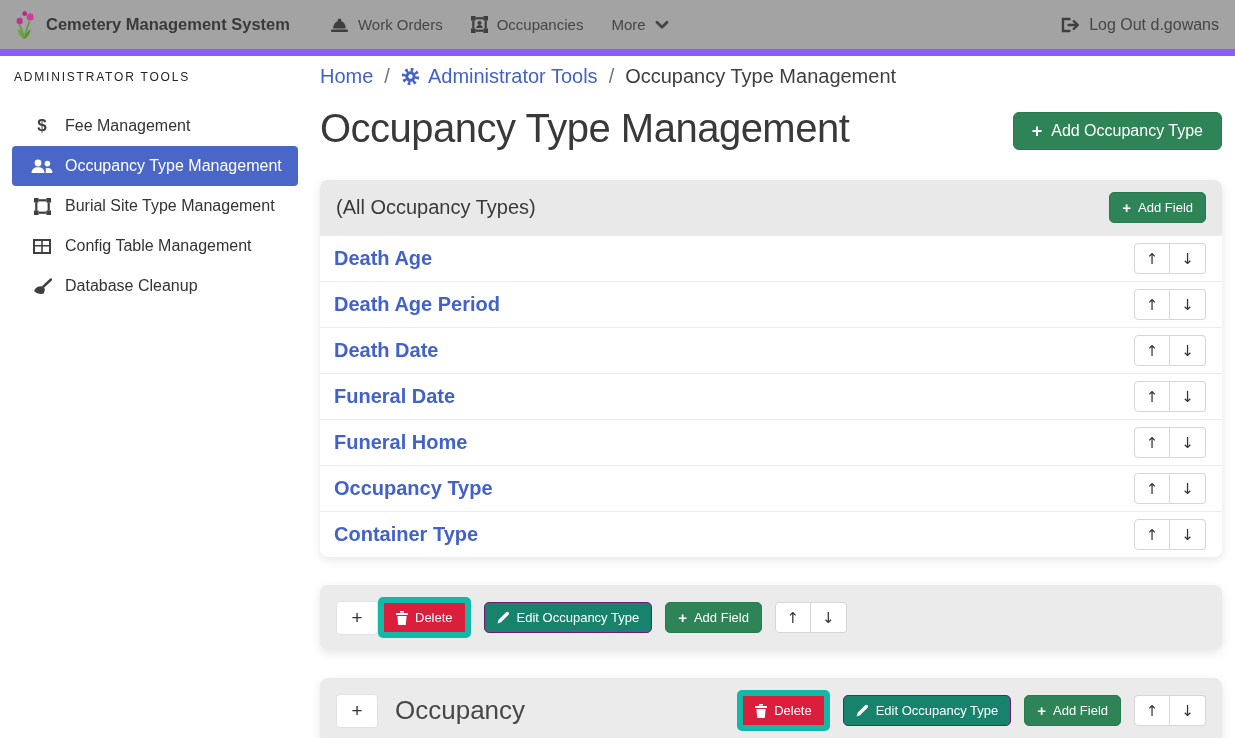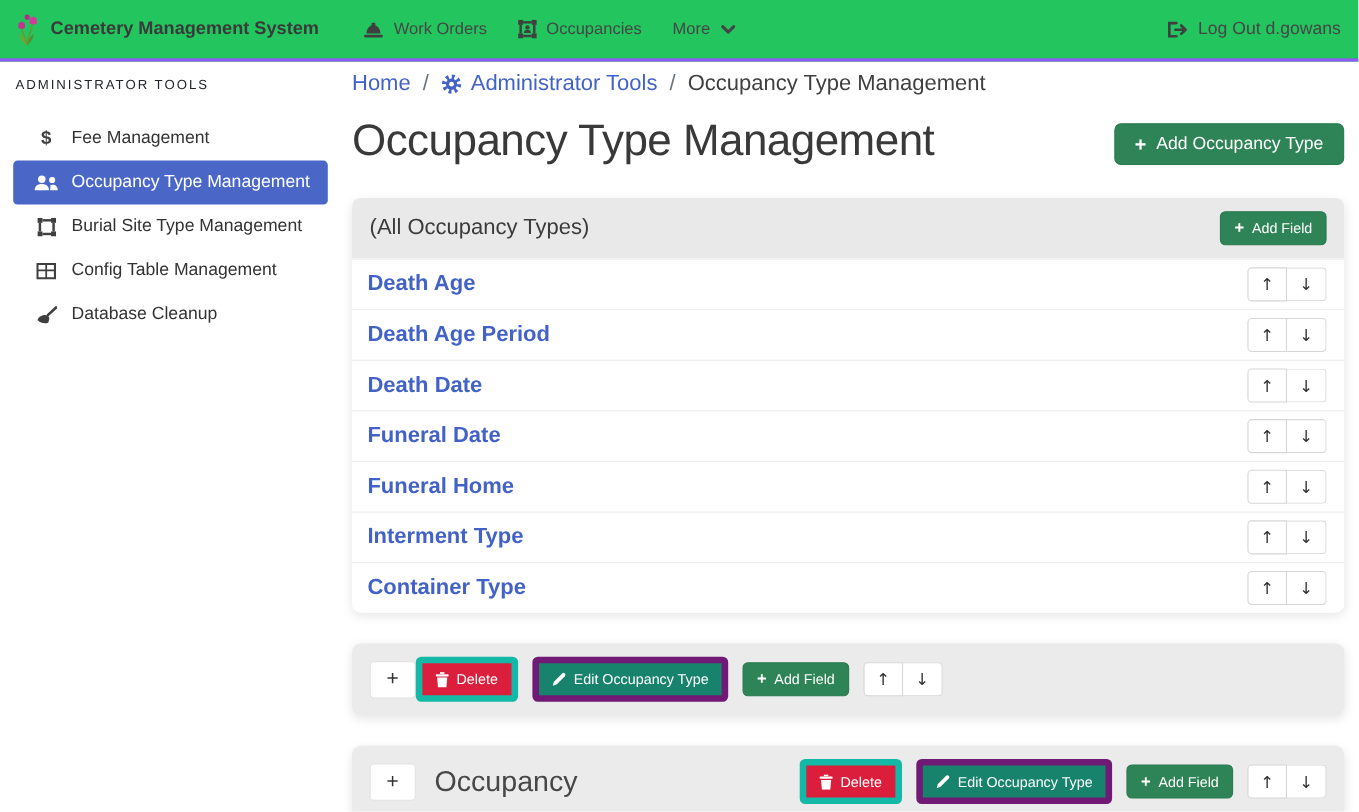--- a/index.html
+++ b/index.html
@@ -5,21 +5,21 @@
   * { box-sizing: border-box; }
   html,body { margin:0; padding:0; }
   body {
     width:1235px; height:738px; overflow:hidden;
     font-family:"Liberation Sans", sans-serif;
     background:#ffffff; color:#3f3f3f;
   }
   
   .navbar {
     height:56px; display:flex; align-items:center;
-    background:#22c55e; border-bottom:3px solid #8b5cf6;
+    background:#a3a3a3; border-bottom:7px solid #8b5cf6;
     padding:0 14px;
   }
   .brand { display:flex; align-items:center; gap:10px; margin-right:26px; cursor:pointer; }
   .brand-text { font-size:16.5px; font-weight:bold; color:#3a3a3a; }
   .nav-item { display:flex; align-items:center; gap:9px; font-size:15px; color:#464646; padding:0 14px; cursor:pointer; }
   .nav-spacer { flex:1; }
   .nav-logout { display:flex; align-items:center; gap:9px; font-size:16px; color:#464646; cursor:pointer; padding-right:2px;padding-left:17px; }
   .nav-ic { display:flex; align-items:center; }
   
   .layout { display:flex; height:682px; overflow:hidden; }
@@ -40,21 +40,21 @@
   .crumb-link { color:#4262c8; cursor:pointer; display:flex; align-items:center; gap:8px; }
   .crumb-sep { color:#6c757d; }
   .crumb-current { color:#3f3f3f; }
   .title-row { display:flex; justify-content:space-between; align-items:flex-start; margin-top:16px; }
   h1.page-title { margin:0; font-size:40px; font-weight:400; color:#393939; letter-spacing:-0.5px; line-height:1.2; }
   
   .btn { display:inline-flex; align-items:center; justify-content:center; gap:9px; color:#fff; cursor:pointer; border:none; }
   .btn-lg-green { background:#2e8456; border:1px solid #297a4f; font-size:16px; padding:9px 18px; border-radius:6px; margin-top:8px; }
   .btn-sm { font-size:13px; padding:7px 12px; border-radius:5px; gap:7px; }
   .btn-green { background:#2e8456; border:1px solid #297a4f; }
-  .btn-teal { background:#17836d; border:6px solid #701a75;justify-content:flex-end; }
+  .btn-teal { background:#17836d; border:1px solid #701a75;justify-content:flex-end; }
   .btn-red  { background:#dc1e3d; border:6px solid #14b8a6; }
   .plus-glyph { font-weight:bold; font-size:15px; line-height:1; }
   .plus-glyph.big { font-size:18px; }
   
   .card {
     margin-top:28px; border-radius:8px; overflow:hidden; background:#fff;
     box-shadow:0 3px 10px rgba(0,0,0,0.10);
   }
   .card-header { background:#e9e9e9; display:flex; align-items:center; justify-content:space-between; padding:12px 16px; }
   .card-title { font-size:20px; color:#3a3a3a; font-weight:500; }
@@ -306,21 +306,21 @@
         <div class="arrow-group">
           <button class="arrow-btn up">
               <span>↑</span>
             </button>
           <button class="arrow-btn down">
               <span>↓</span>
             </button>
         </div>
       </div>
       <div class="field-row">
-        <a class="field-link">Interment Type</a>
+        <a class="field-link">Occupancy Type</a>
         <div class="arrow-group">
           <button class="arrow-btn up">
               <span>↑</span>
             </button>
           <button class="arrow-btn down">
               <span>↓</span>
             </button>
         </div>
       </div>
       <div class="field-row">

